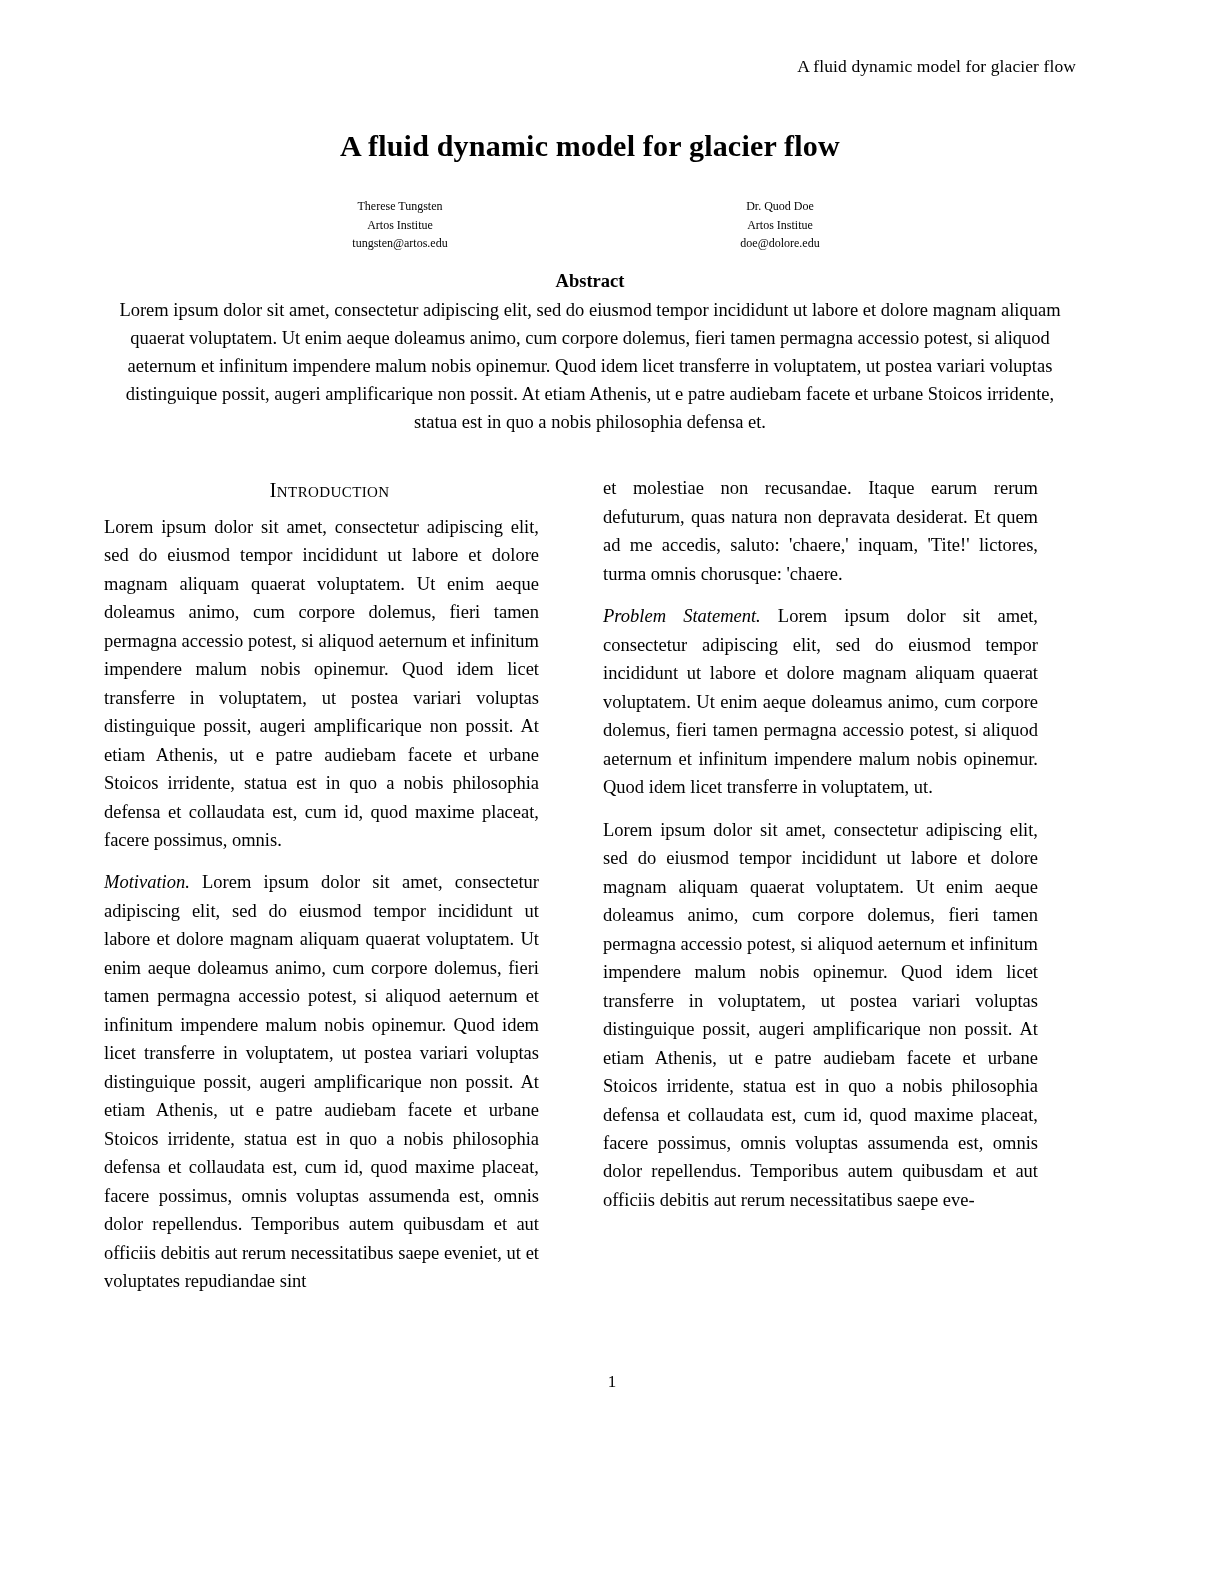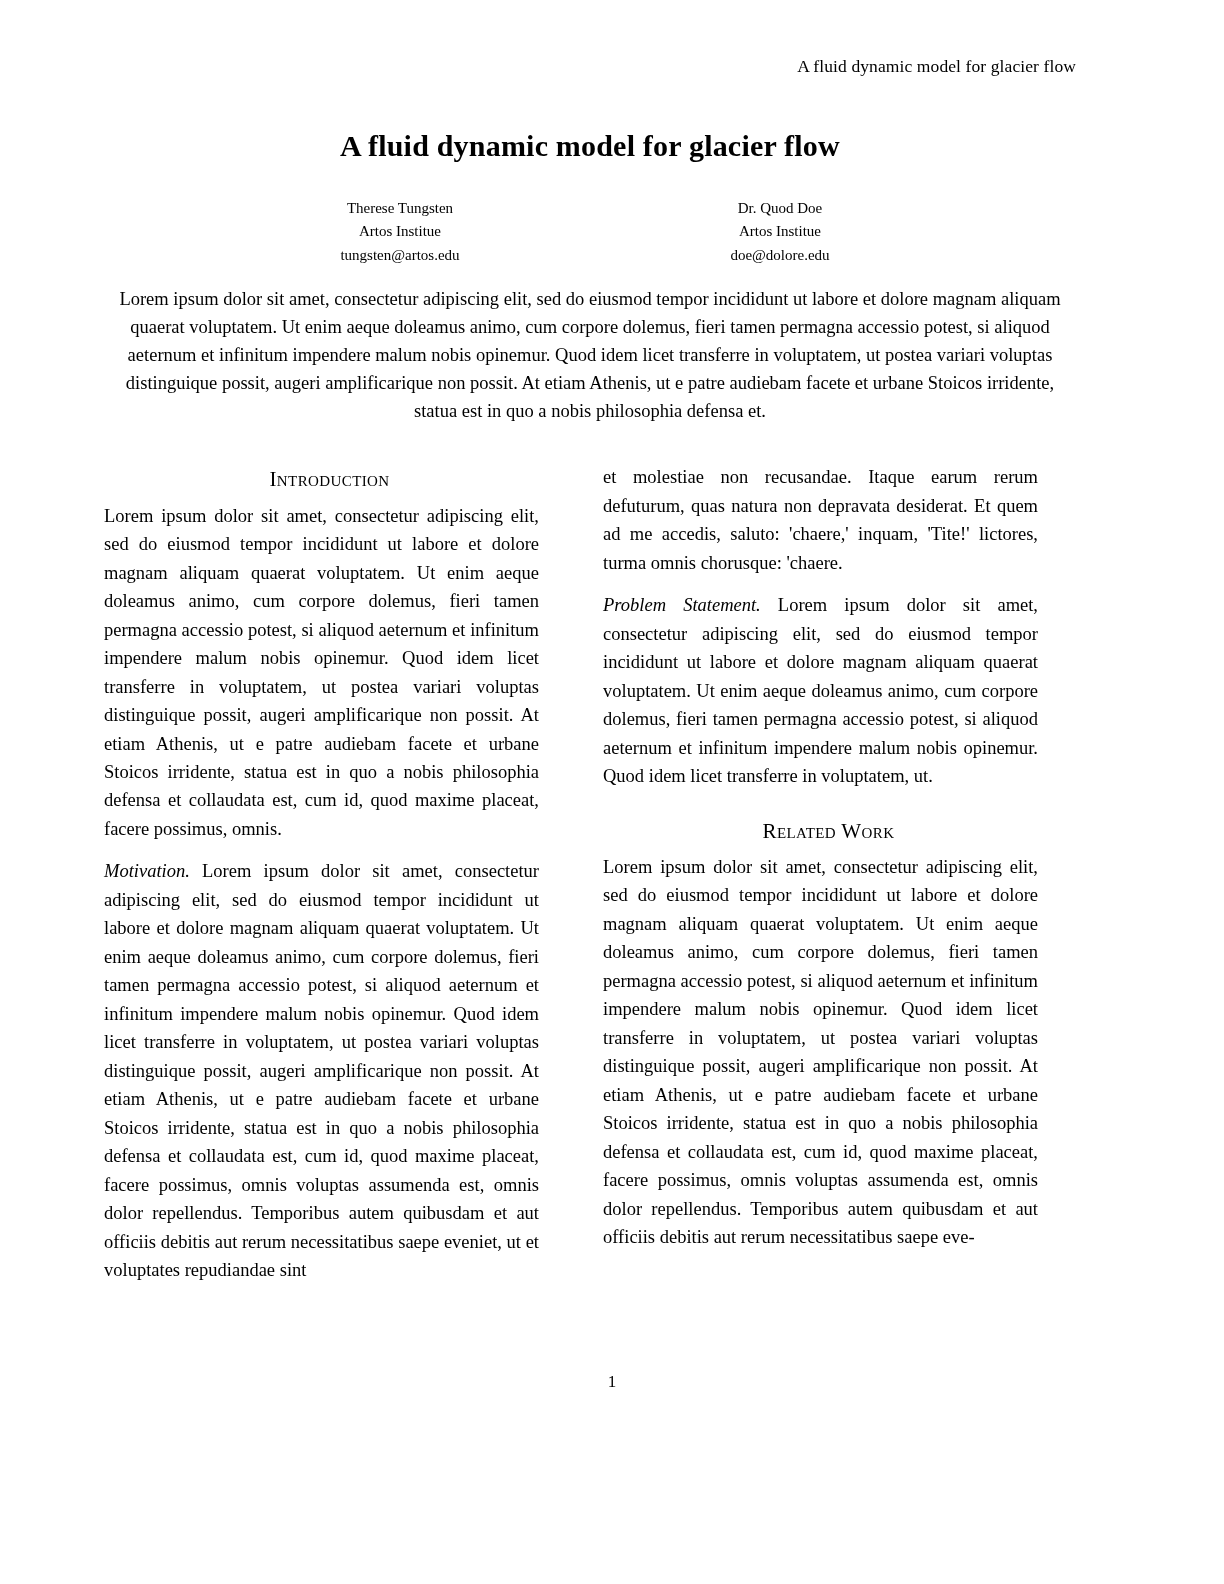--- a/index.html
+++ b/index.html
@@ -37,21 +37,21 @@
     letter-spacing: 0.2px;
   }
   .authors {
     display: flex;
     justify-content: center;
     gap: 150px;
     margin: 0 0 18px 0;
   }
   .author {
     text-align: center;
-    font-size: 15px;
+    font-size: 12px;
     line-height: 1.55;
     min-width: 230px;
   }
   .author div {
     white-space: nowrap;
   }
   .abstract-head {
     text-align: center;
     font-size: 18.5px;
     font-weight: bold;
@@ -120,38 +120,38 @@
       <div>Artos Institue</div>
       <div>tungsten@artos.edu</div>
     </div>
     <div class="author">
       <div>Dr. Quod Doe</div>
       <div>Artos Institue</div>
       <div>doe@dolore.edu</div>
     </div>
   </div>
 
+  <div class="abstract-head">Abstract</div>
   <div class="abstract-body">Lorem ipsum dolor sit amet, consectetur adipiscing elit, sed do eiusmod tempor incididunt ut labore et dolore magnam aliquam quaerat voluptatem. Ut enim aeque doleamus animo, cum corpore dolemus, fieri tamen permagna accessio potest, si aliquod aeternum et infinitum impendere malum nobis opinemur. Quod idem licet transferre in voluptatem, ut postea variari voluptas distinguique possit, augeri amplificarique non possit. At etiam Athenis, ut e patre audiebam facete et urbane Stoicos irridente, statua est in quo a nobis philosophia defensa et.</div>
 
   <div class="columns">
 
     <div class="col">
       <div class="section-head">Introduction</div>
       <p class="para">Lorem ipsum dolor sit amet, consectetur adipiscing elit, sed do eiusmod tempor incididunt ut labore et dolore magnam aliquam quaerat voluptatem. Ut enim aeque doleamus animo, cum corpore dolemus, fieri tamen permagna accessio potest, si aliquod aeternum et infinitum impendere malum nobis opinemur. Quod idem licet transferre in voluptatem, ut postea variari voluptas distinguique possit, augeri amplificarique non possit. At etiam Athenis, ut e patre audiebam facete et urbane Stoicos irridente, statua est in quo a nobis philosophia defensa et collaudata est, cum id, quod maxime placeat, facere possimus, omnis.</p>
       <p class="para last">
         <span class="runin">Motivation.</span><span> Lorem ipsum dolor sit amet, consectetur adipiscing elit, sed do eiusmod tempor incididunt ut labore et dolore magnam aliquam quaerat voluptatem. Ut enim aeque doleamus animo, cum corpore dolemus, fieri tamen permagna accessio potest, si aliquod aeternum et infinitum impendere malum nobis opinemur. Quod idem licet transferre in voluptatem, ut postea variari voluptas distinguique possit, augeri amplificarique non possit. At etiam Athenis, ut e patre audiebam facete et urbane Stoicos irridente, statua est in quo a nobis philosophia defensa et collaudata est, cum id, quod maxime placeat, facere possimus, omnis voluptas assumenda est, omnis dolor repellendus. Temporibus autem quibusdam et aut officiis debitis aut rerum necessitatibus saepe eveniet, ut et voluptates repudiandae sint</span>
       </p>
     </div>
 
     <div class="col">
       <p class="para">et molestiae non recusandae. Itaque earum rerum defuturum, quas natura non depravata desiderat. Et quem ad me accedis, saluto: 'chaere,' inquam, 'Tite!' lictores, turma omnis chorusque: 'chaere.</p>
       <p class="para">
         <span class="runin">Problem Statement.</span><span> Lorem ipsum dolor sit amet, consectetur adipiscing elit, sed do eiusmod tempor incididunt ut labore et dolore magnam aliquam quaerat voluptatem. Ut enim aeque doleamus animo, cum corpore dolemus, fieri tamen permagna accessio potest, si aliquod aeternum et infinitum impendere malum nobis opinemur. Quod idem licet transferre in voluptatem, ut.</span>
       </p>
-      <div class="section-head spaced">Related Work</div>
       <p class="para last">Lorem ipsum dolor sit amet, consectetur adipiscing elit, sed do eiusmod tempor incididunt ut labore et dolore magnam aliquam quaerat voluptatem. Ut enim aeque doleamus animo, cum corpore dolemus, fieri tamen permagna accessio potest, si aliquod aeternum et infinitum impendere malum nobis opinemur. Quod idem licet transferre in voluptatem, ut postea variari voluptas distinguique possit, augeri amplificarique non possit. At etiam Athenis, ut e patre audiebam facete et urbane Stoicos irridente, statua est in quo a nobis philosophia defensa et collaudata est, cum id, quod maxime placeat, facere possimus, omnis voluptas assumenda est, omnis dolor repellendus. Temporibus autem quibusdam et aut officiis debitis aut rerum necessitatibus saepe eve-</p>
     </div>
 
   </div>
 
   <div class="page-number">1</div>
 
 </div>
 
 </body></html>

